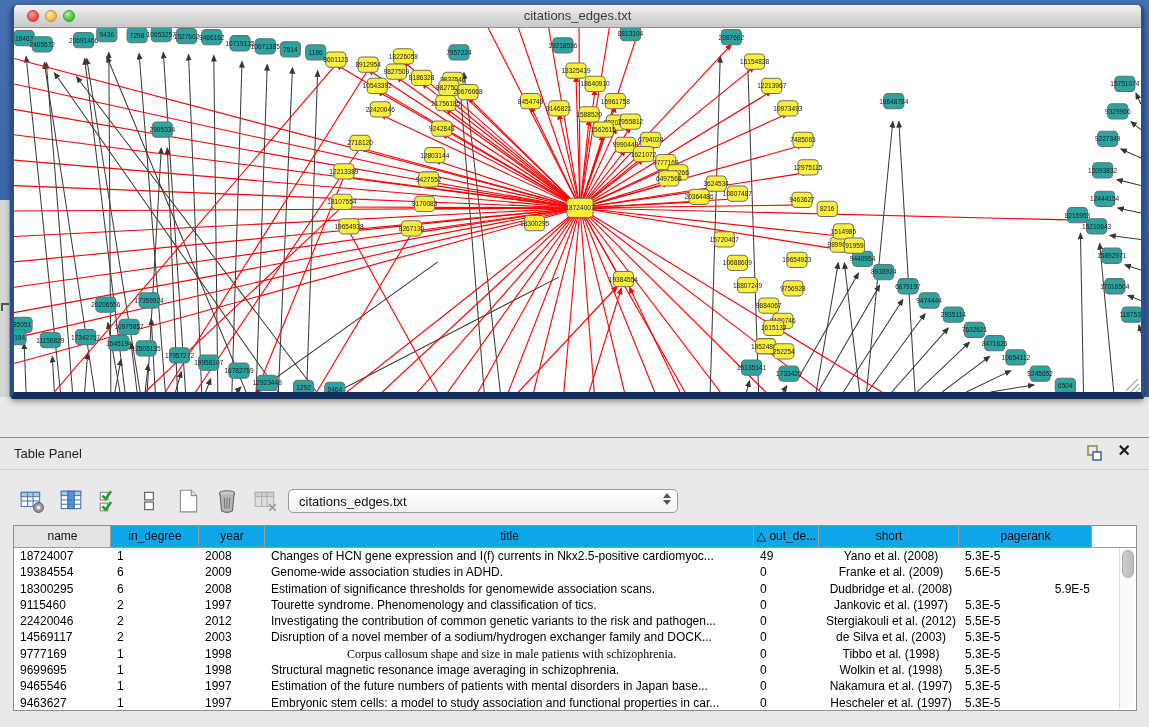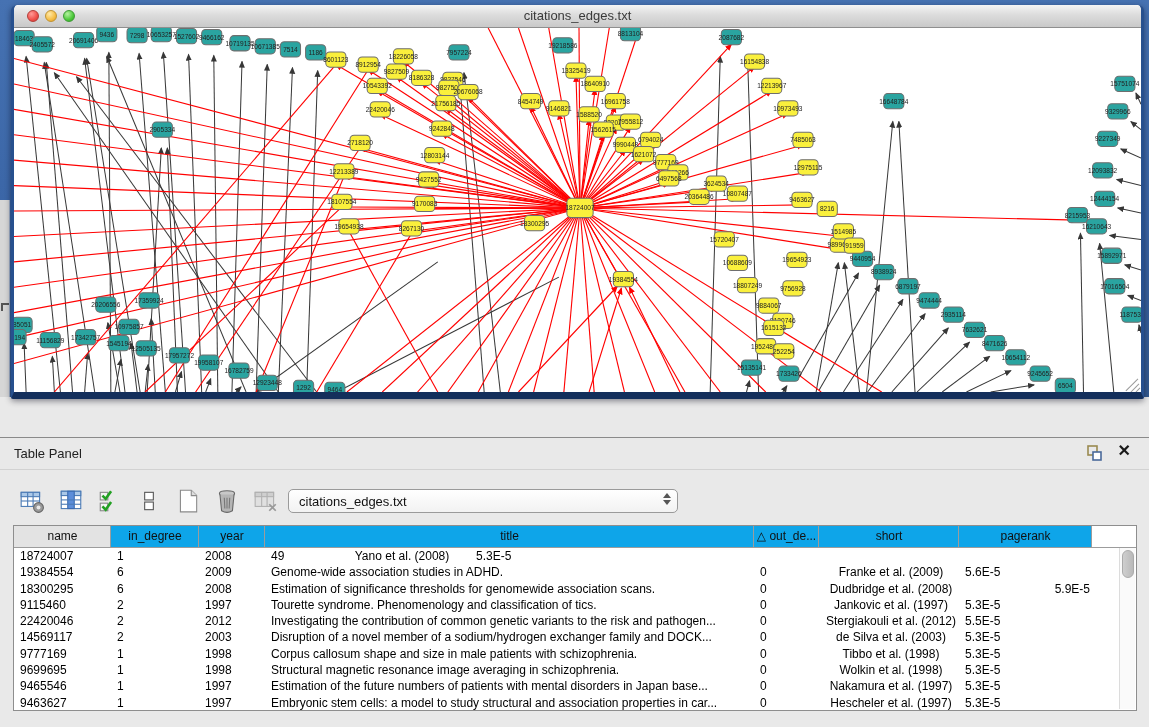--- a/index.html
+++ b/index.html
@@ -813,20 +813,21 @@
         <span class="hcell" style="width: 65px;">△ out_de...</span>
         <span class="hcell" style="width: 140px;">short</span>
         <span class="hcell" style="width: 133px;">pagerank</span>
         <span class="hcell filler" style="flex: 1 1 0%;"></span>
       </div>
     <div id="rows">
         <div class="trow">
           <span class="tcell" style="width: 97px; text-align: left;">18724007</span>
           <span class="tcell" style="width: 88px; text-align: left;">1</span>
           <span class="tcell" style="width: 66px; text-align: left;">2008</span>
+          <span class="tcell" style="width: 489px; text-align: left;">Changes of HCN gene expression and I(f) currents in Nkx2.5-positive cardiomyoc...</span>
           <span class="tcell" style="width: 65px; text-align: left;">49</span>
           <span class="tcell" style="width: 140px; text-align: center;">Yano et al. (2008)</span>
           <span class="tcell" style="width: 133px; text-align: left;">5.3E-5</span>
         </div>
         <div class="trow">
           <span class="tcell" style="width: 97px; text-align: left;">19384554</span>
           <span class="tcell" style="width: 88px; text-align: left;">6</span>
           <span class="tcell" style="width: 66px; text-align: left;">2009</span>
           <span class="tcell" style="width: 489px; text-align: left;">Genome-wide association studies in ADHD.</span>
           <span class="tcell" style="width: 65px; text-align: left;">0</span>
@@ -866,21 +867,21 @@
           <span class="tcell" style="width: 66px; text-align: left;">2003</span>
           <span class="tcell" style="width: 489px; text-align: left;">Disruption of a novel member of a sodium/hydrogen exchanger family and DOCK...</span>
           <span class="tcell" style="width: 65px; text-align: left;">0</span>
           <span class="tcell" style="width: 140px; text-align: center;">de Silva et al. (2003)</span>
           <span class="tcell" style="width: 133px; text-align: left;">5.3E-5</span>
         </div>
         <div class="trow">
           <span class="tcell" style="width: 97px; text-align: left;">9777169</span>
           <span class="tcell" style="width: 88px; text-align: left;">1</span>
           <span class="tcell" style="width: 66px; text-align: left;">1998</span>
-          <span class="tcell" style="width: 489px; text-align: left;">Corpus callosum shape and size in male patients with schizophrenia.</span>
+          <span class="tcell" style="width: 489px; text-align: center; font-family: Liberation Serif, serif;">Corpus callosum shape and size in male patients with schizophrenia.</span>
           <span class="tcell" style="width: 65px; text-align: left;">0</span>
           <span class="tcell" style="width: 140px; text-align: center;">Tibbo et al. (1998)</span>
           <span class="tcell" style="width: 133px; text-align: left;">5.3E-5</span>
         </div>
         <div class="trow">
           <span class="tcell" style="width: 97px; text-align: left;">9699695</span>
           <span class="tcell" style="width: 88px; text-align: left;">1</span>
           <span class="tcell" style="width: 66px; text-align: left;">1998</span>
           <span class="tcell" style="width: 489px; text-align: left;">Structural magnetic resonance image averaging in schizophrenia.</span>
           <span class="tcell" style="width: 65px; text-align: left;">0</span>
@@ -893,21 +894,21 @@
           <span class="tcell" style="width: 66px; text-align: left;">1997</span>
           <span class="tcell" style="width: 489px; text-align: left;">Estimation of the future numbers of patients with mental disorders in Japan base...</span>
           <span class="tcell" style="width: 65px; text-align: left;">0</span>
           <span class="tcell" style="width: 140px; text-align: center;">Nakamura et al. (1997)</span>
           <span class="tcell" style="width: 133px; text-align: left;">5.3E-5</span>
         </div>
         <div class="trow">
           <span class="tcell" style="width: 97px; text-align: left;">9463627</span>
           <span class="tcell" style="width: 88px; text-align: left;">1</span>
           <span class="tcell" style="width: 66px; text-align: left;">1997</span>
-          <span class="tcell" style="width: 489px; text-align: left;">Embryonic stem cells: a model to study structural and association properties in car...</span>
+          <span class="tcell" style="width: 489px; text-align: left;">Embryonic stem cells: a model to study association and functional properties in car...</span>
           <span class="tcell" style="width: 65px; text-align: left;">0</span>
           <span class="tcell" style="width: 140px; text-align: center;">Hescheler et al. (1997)</span>
           <span class="tcell" style="width: 133px; text-align: left;">5.3E-5</span>
         </div>
       </div>
     <div id="vscroll">
       <div id="vthumb"></div>
     </div>
   </div>
 

